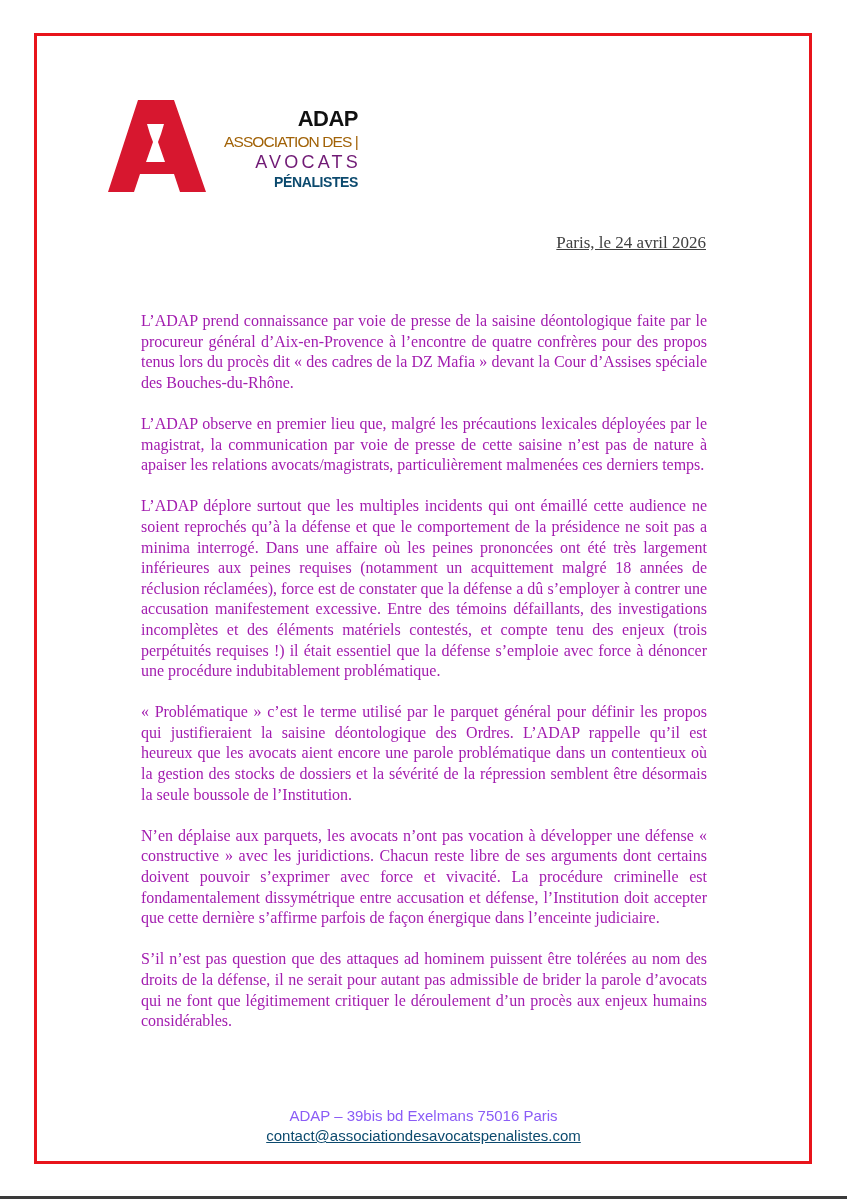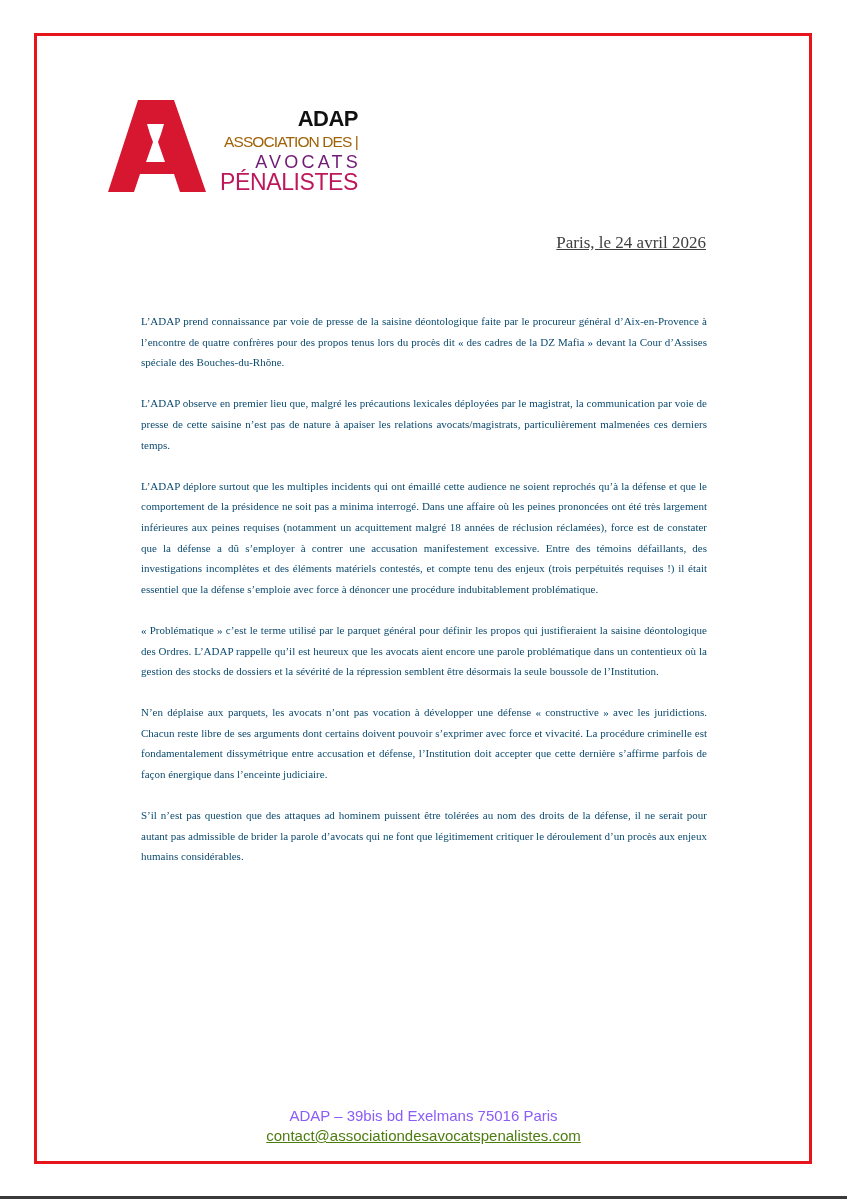--- a/index.html
+++ b/index.html
@@ -74,64 +74,64 @@
     color: #701a75;
     letter-spacing: 3.2px;
     line-height: 20px;
     white-space: nowrap;
     margin-right: -3px;
   }
   .logo-penalistes {
     position: absolute;
     right: 0;
     top: 74px;
-    font-size: 23px;
-    color: #be185d;
+    font-size: 14px;
+    color: #0c4a6e;
     letter-spacing: -0.4px;
     line-height: 20px;
     white-space: nowrap;
-    font-weight: normal;
+    font-weight: bold;
   }
   .date {
     position: absolute;
     right: 141px;
     top: 233px;
     font-size: 17px;
     color: #404040;
     line-height: 20px;
     text-decoration: underline;
   }
   .body-text {
     position: absolute;
     left: 141px;
     top: 311px;
     width: 566px;
-    font-size: 11px;
+    font-size: 16px;
     line-height: 20.6px;
-    color: #0c4a6e;
+    color: #a21caf;
   }
   .body-text p {
     margin: 0 0 20.6px 0;
     text-align: justify;
   }
   .footer {
     position: absolute;
     left: 0;
     width: 847px;
     top: 1106px;
     text-align: center;
     font-family: "Liberation Sans", "DejaVu Sans", sans-serif;
     font-size: 15px;
     line-height: 20px;
   }
   .footer-address {
     color: #8b5cf6;
   }
   .footer-email {
-    color: #4d7c0f;
+    color: #0c4a6e;
     text-decoration: underline;
     cursor: pointer;
     text-align: center;
   }
   .bottom-line {
     position: absolute;
     left: 0;
     top: 1196px;
     width: 847px;
     height: 3px;

